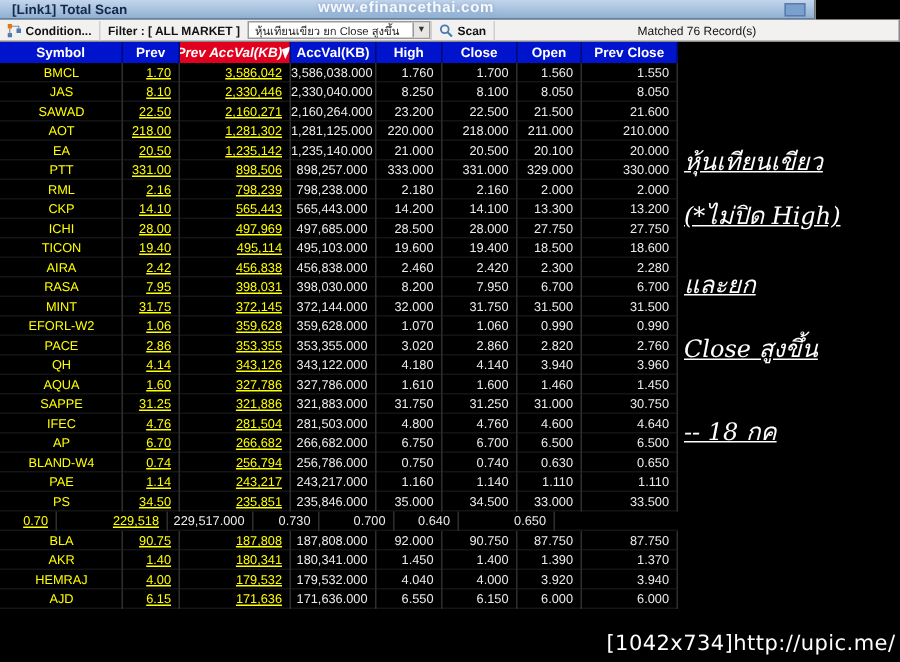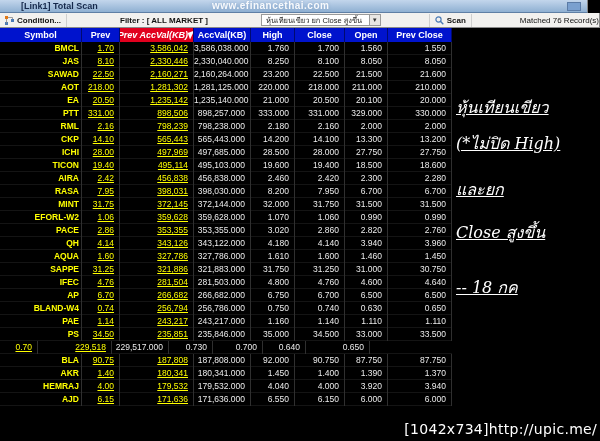--- a/index.html
+++ b/index.html
@@ -3,41 +3,41 @@
 <meta charset="utf-8">
 <style>
   * { margin:0; padding:0; box-sizing:border-box; }
   html,body { width:600px; height:441px; }
   body {
     position:relative; overflow:hidden; background:#000;
     font-family:"Liberation Sans", sans-serif;
   }
   
   .titlebar {
-    position:absolute; top:0; left:0; width:588px; height:13px;
+    position:absolute; top:0; left:0; width:544px; height:13px;
     background:linear-gradient(#c3d6ec, #8fb0d2);
     border-bottom:1px solid #5f7fa5; border-right:1px solid #888;
     color:#15284b; font-size:9px; font-weight:bold; line-height:12px;
-    padding-left:21px;
+    padding-left:8px;
   }
   .win-ctl {
     position:absolute; top:2px; right:6px; width:14px; height:9px;
     background:#7aa0cf; border:1px solid #5b7ba6;
   }
   .wm-site {
     position:absolute; top:0; left:212px; z-index:5;
     color:rgba(255,255,255,0.92); font-size:10px; font-weight:bold;
     letter-spacing:.5px; text-shadow:0 0 3px rgba(130,160,200,.9);
     white-space:nowrap;
   }
   
   .toolbar {
     position:absolute; top:13px; left:0; width:600px; height:15px;
     background:#f2f1ef; border-bottom:1px solid #8a8a8a; border-right:1px solid #888;
-    display:flex; align-items:center; font-size:8px; color:#121212;gap:48px;
+    display:flex; align-items:center; font-size:8px; color:#121212;
   }
   .tb-btn {
     display:flex; align-items:center; gap:3px; height:13px;
     padding:0 5px; background:transparent; border:none;
     font-family:inherit; font-size:8px; font-weight:bold; color:#121212;
     border-right:1px solid #cfcfcf; cursor:default;
   }
   .cond-icon svg { display:block; }
   .filter-label { font-weight:bold; padding:0 5px; white-space:nowrap; }
   .combo {
@@ -68,21 +68,21 @@
   
   .tbody { position:absolute; top:42px; left:0; width:452px; }
   .trow {
     display:flex; height:13px; line-height:12px; font-size:8.5px;
     border-bottom:1px solid #141414;
   }
   .cell {
     height:13px; border-right:1px solid #2f2f2f; overflow:hidden;
     white-space:nowrap; text-align:right; padding-right:5px; color:#ececec;
   }
-  .cell.c-symbol { text-align:right; padding-left:3px; padding-right:2px; color:#ffff00;font-weight:bold; }
+  .cell.c-symbol { text-align:center; padding-left:3px; padding-right:2px; color:#ffff00; }
   .cell.c-prev, .cell.c-prev_accval { color:#ffff00; text-decoration:underline; }
   .w-symbol{width:82px}.w-prev{width:38px}.w-prev_accval{width:74px}
   .w-accval{width:57px}.w-high{width:44px}.w-close{width:50px}
   .w-open{width:43px}.w-prev_close{width:64px}
   
   .anno {
     position:absolute; left:456px; color:#fff;
     font-family:"DejaVu Serif", serif; font-style:italic;
     font-size:16px; text-decoration:underline; white-space:nowrap;
   }

